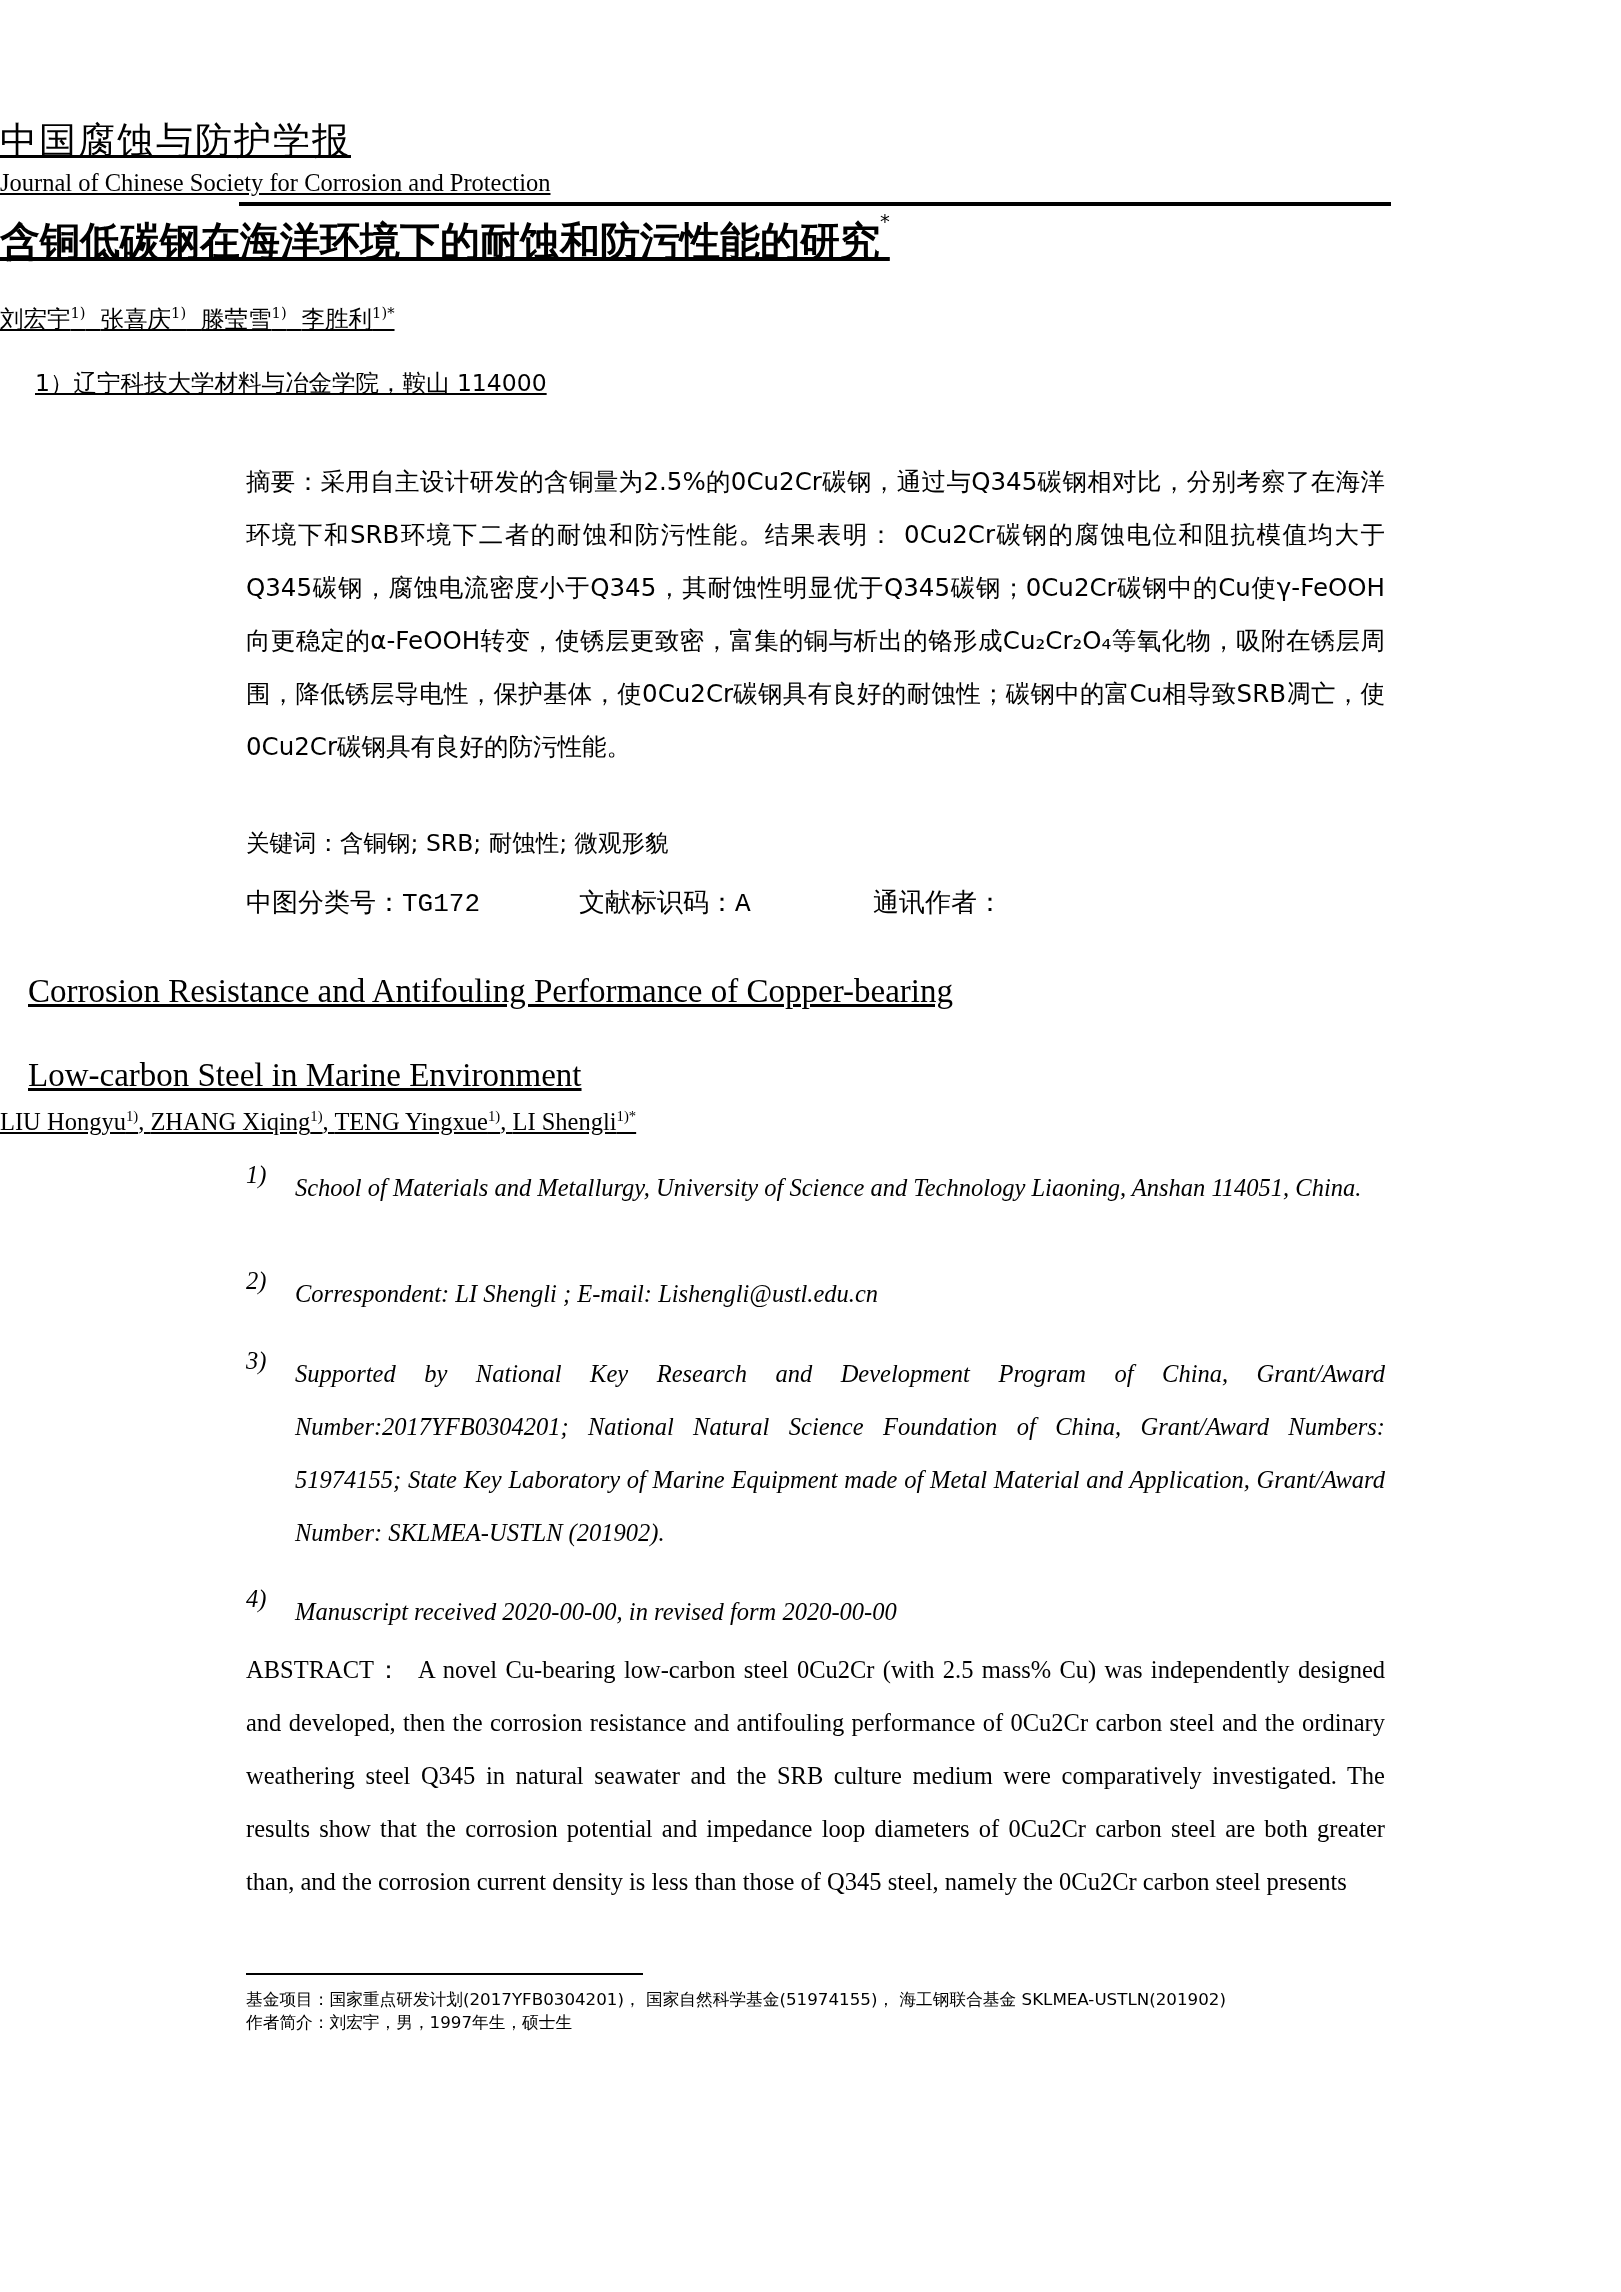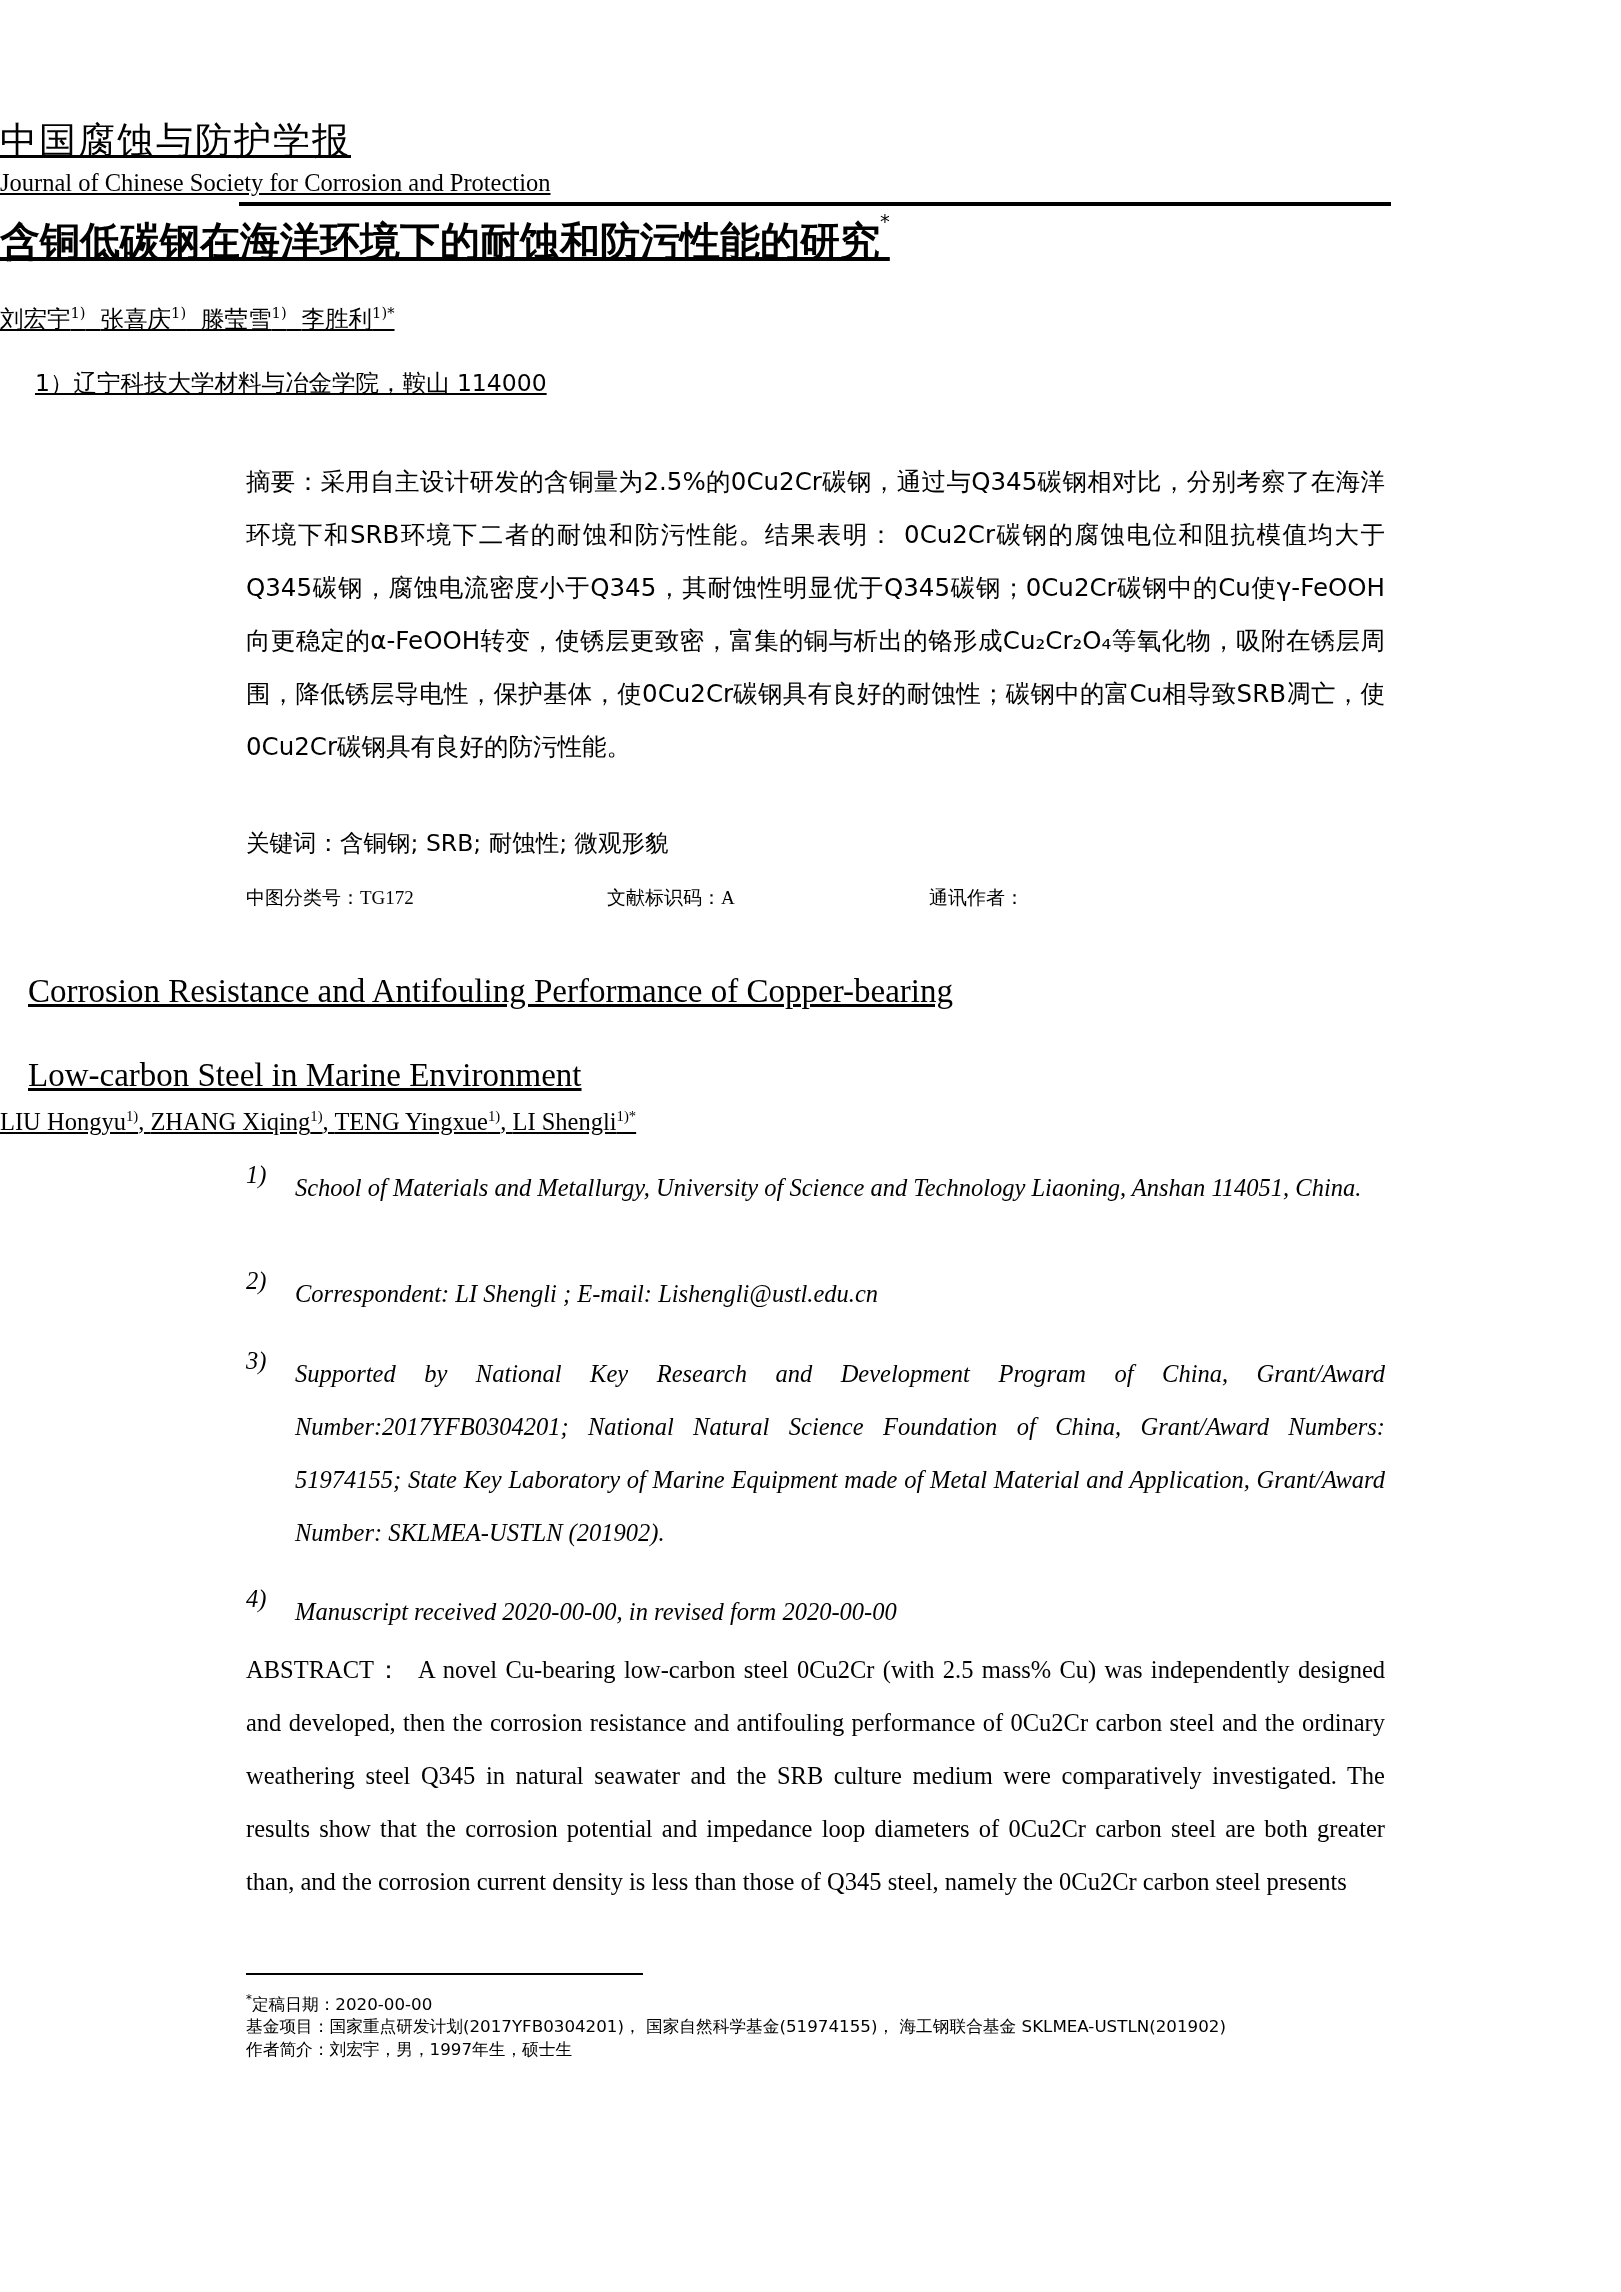--- a/index.html
+++ b/index.html
@@ -10,21 +10,21 @@
   .journal-en { top: 169px; font-size: 24.5px; }
   .rule { left: 239px; top: 202px; width: 1152px; height: 3.9px; background: #000; }
   .title-cn { top: 214px; font-size: 40px; font-weight: bold; font-family: "DejaVu Sans", sans-serif; letter-spacing: 0px; }
   .title-cn sup { font-size: 19.6px; font-weight: normal; vertical-align: top; position: relative; top: -3.9px; }
   .authors-cn { top: 303px; font-size: 23.5px; font-family: "DejaVu Serif", serif; }
   .authors-cn sup, .authors-en sup { font-size: 14.7px; }
   .affil-cn { top: 367px; font-size: 23.5px; font-family: "DejaVu Sans", sans-serif; padding-left: 35px; }
   .body-block { left: 246px; width: 1139px; }
   .abstract-cn { top: 455px; font-size: 24.5px; line-height: 53px; text-align: justify; font-family: "DejaVu Sans", sans-serif; }
   .keywords { top: 827px; font-size: 23.5px; font-family: "DejaVu Sans", sans-serif; }
-  .classline { top: 885px; font-size: 19px; font-family: Liberation Serif, serif; display: flex; gap: 28px; }
+  .classline { top: 885px; font-size: 26px; font-family: Liberation Mono, monospace; display: flex; }
   .classline span { display: inline-block; }
   .title-en { top: 949px; font-size: 33px; line-height: 84px; padding-left: 28px; }
   .authors-en { top: 1108px; font-size: 24.5px; }
   .footlist { left: 246px; width: 1139px; font-style: italic; font-size: 24.5px; }
   .fn { position: absolute; left: 0; width: 1139px; display: flex; }
   .fn .num { width: 49px; flex: none; }
   .fn .txt { flex: 1; line-height: 53px; text-align: justify; text-align-last: left; }
   .abstract-en { top: 1643px; font-size: 24.5px; line-height: 53px; text-align: justify; }
   .foot-rule { left: 246px; top: 1973px; width: 397px; height: 2px; background: #000; }
   .footnotes { left: 246px; top: 1988px; width: 1147px; font-size: 16.7px; line-height: 22.5px; font-family: "DejaVu Sans", sans-serif; }
@@ -87,17 +87,16 @@
   <div class="fn" style="top:424px;">
       <span class="num">4)</span>
       <span class="txt">Manuscript received 2020-00-00, in revised form 2020-00-00</span>
     </div>
 </div>
 
 <div class="abs body-block abstract-en"><span>ABSTRACT：</span>&nbsp; <span>A novel Cu-bearing low-carbon steel 0Cu2Cr (with 2.5 mass% Cu) was independently designed and developed,  then the corrosion resistance and antifouling performance of 0Cu2Cr carbon steel and the ordinary weathering steel Q345 in natural seawater and the SRB culture medium were comparatively investigated. The results show that the corrosion potential and impedance loop diameters of 0Cu2Cr carbon steel are both greater than, and the corrosion current density is less than those of Q345 steel, namely the 0Cu2Cr carbon steel presents</span></div>
 
 <div class="abs foot-rule"></div>
 <div class="abs footnotes">
-  <div><sup>*</sup><span>定稿日期：2020-00-00</span></div>
   <div>基金项目：国家重点研发计划(2017YFB0304201)，  国家自然科学基金(51974155)，  海工钢联合基金 SKLMEA-USTLN(201902)</div>
   <div>作者简介：刘宏宇，男，1997年生，硕士生</div>
 </div>
 
 
 </body></html>

